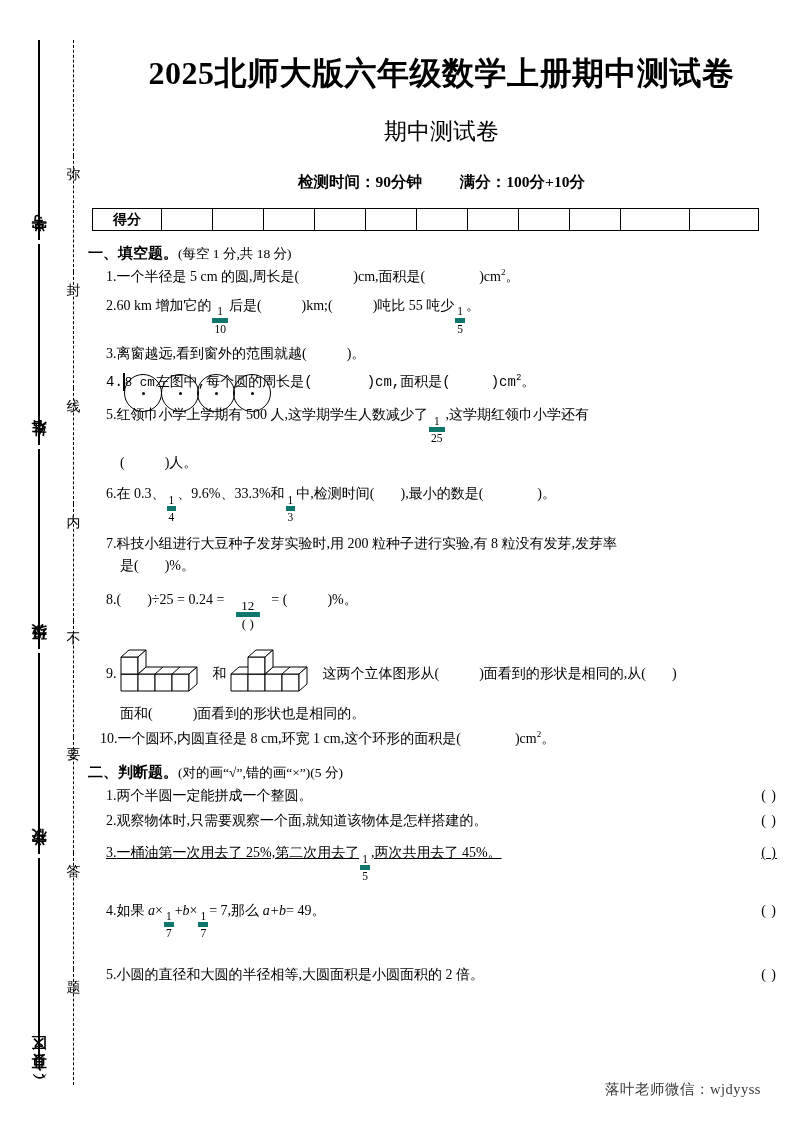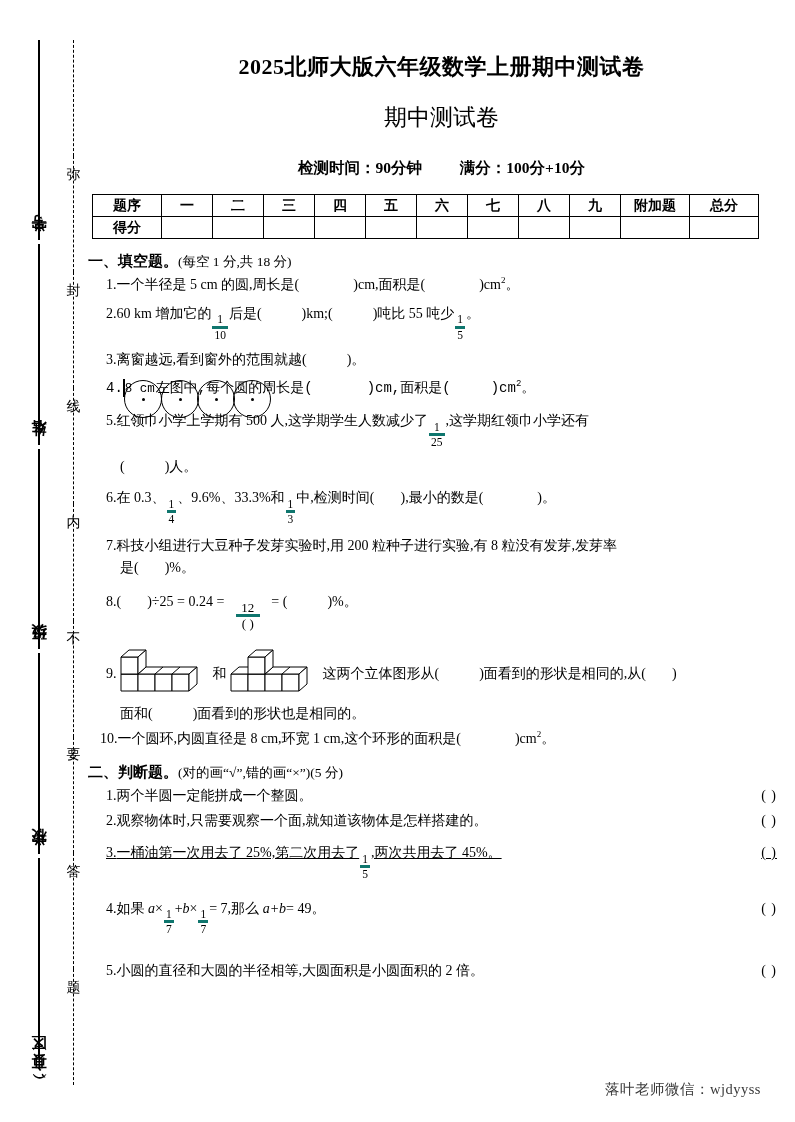--- a/index.html
+++ b/index.html
@@ -67,21 +67,21 @@
   
   #page-body {
     position: absolute;
     left: 88px; top: 0;
     width: 707px; height: 1122px;
   }
 
   #title-main {
     margin: 52px 0 0 0;
     text-align: center;
-    font-size: 22px;
+    font-size: 32px;
     font-weight: bold;
     letter-spacing: 0.5px;
     font-family: "Liberation Serif", "DejaVu Serif", serif;
   }
   #title-sub {
     margin: 20px 0 0 0;
     text-align: center;
     font-size: 23px;
     font-weight: normal;
     font-family: "Liberation Serif", "DejaVu Serif", serif;
@@ -142,21 +142,21 @@
   .frac {
     display: inline-flex;
     flex-direction: column;
     align-items: center;
     vertical-align: -0.48em;
     font-size: 11.5px;
     line-height: 1.05;
     margin: 0 1px;
   }
   .frac .num { padding: 0 2px; }
-  .frac .den { padding: 0 2px; border-top: 3px solid #0f766e; }
+  .frac .den { padding: 0 2px; border-top: 5px solid #0f766e; }
   .frac-wide { font-size: 13px; }
   .frac-wide .num { padding: 0 16px; }
   .frac-wide .den { padding: 0 6px; }
 
   sup.sq { font-size: 9px; vertical-align: super; }
   .ital { font-style: italic; }
 
   
   .q-tf { display: flex; align-items: baseline; }
   .q-tf .qtext { flex: 0 0 auto; }
@@ -255,34 +255,20 @@
   <div id="title-sub">期中测试卷</div>
 
   <div id="exam-info">
     <span>检测时间：90分钟</span>
     <span class="gap"></span>
     <span>满分：100分+10分</span>
   </div>
 
   <table id="score-table">
     <tbody>
-        <tr>
-      <td class="c0">题序</td>
-      <td class="cn">一</td>
-      <td class="cn">二</td>
-      <td class="cn">三</td>
-      <td class="cn">四</td>
-      <td class="cn">五</td>
-      <td class="cn">六</td>
-      <td class="cn">七</td>
-      <td class="cn">八</td>
-      <td class="cn">九</td>
-      <td class="cx">附加题</td>
-      <td class="ct">总分</td>
-    </tr>
     <tr>
       <td class="c0">得分</td>
       <td class="cn"></td>
       <td class="cn"></td>
       <td class="cn"></td>
       <td class="cn"></td>
       <td class="cn"></td>
       <td class="cn"></td>
       <td class="cn"></td>
       <td class="cn"></td>

